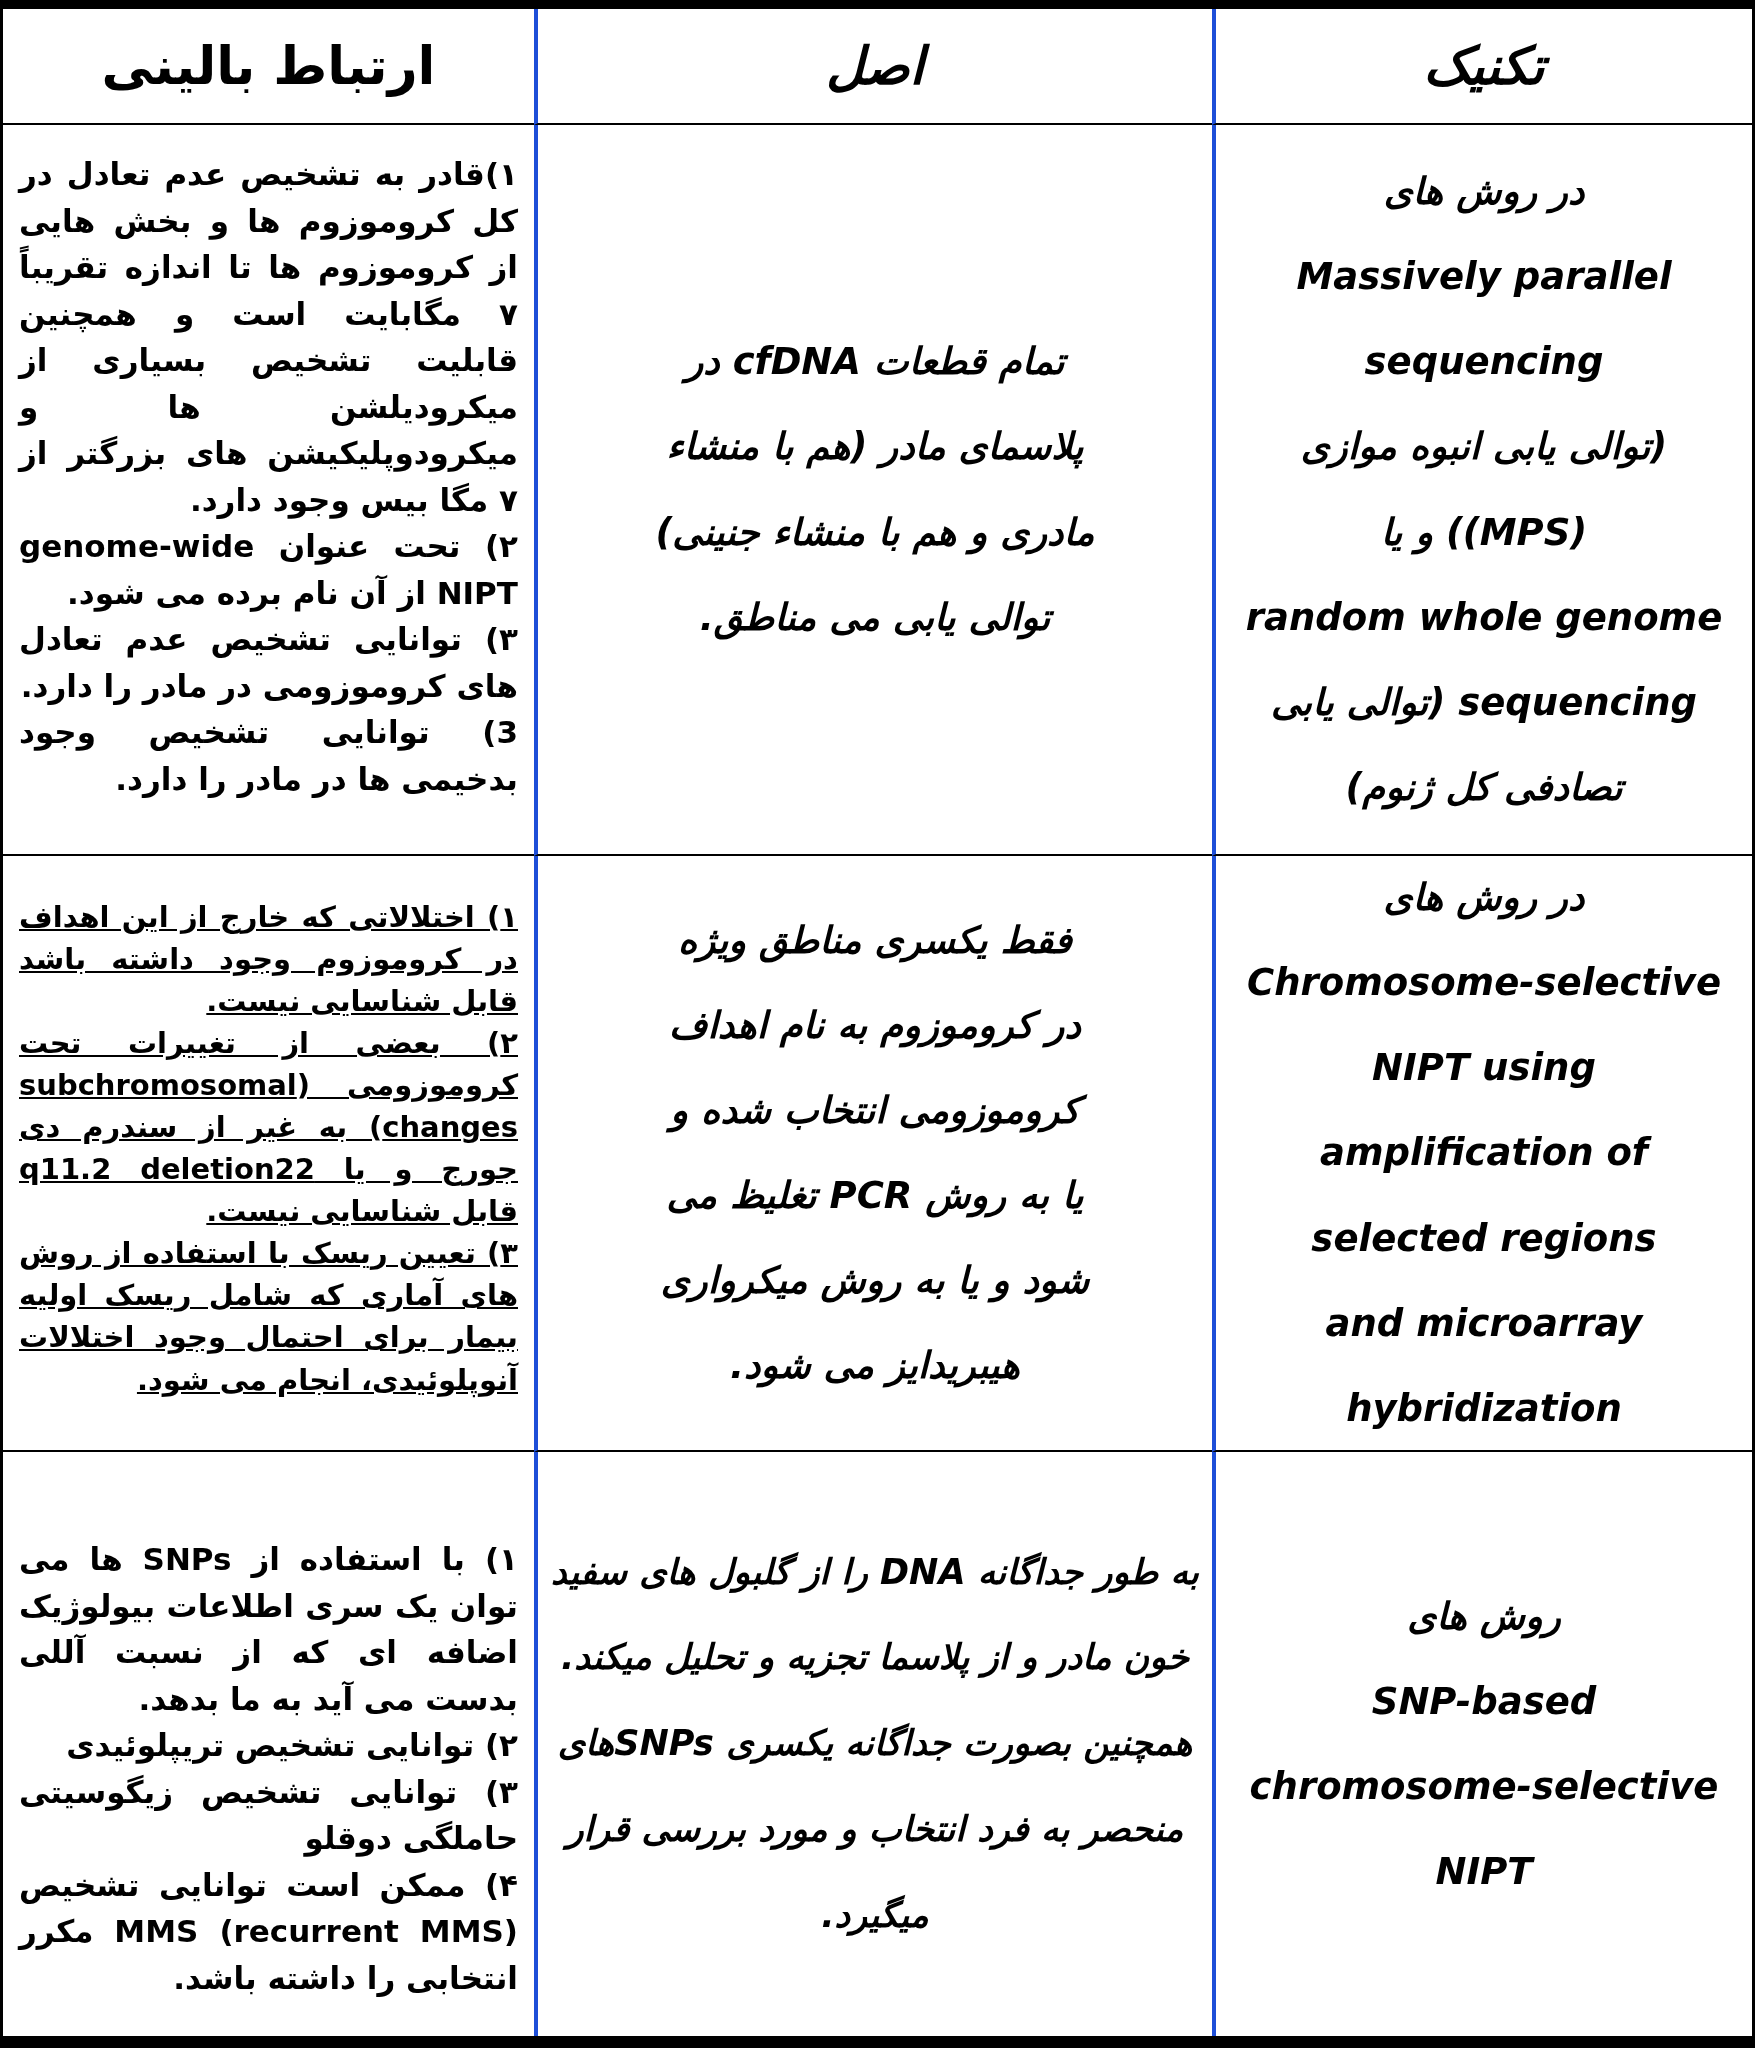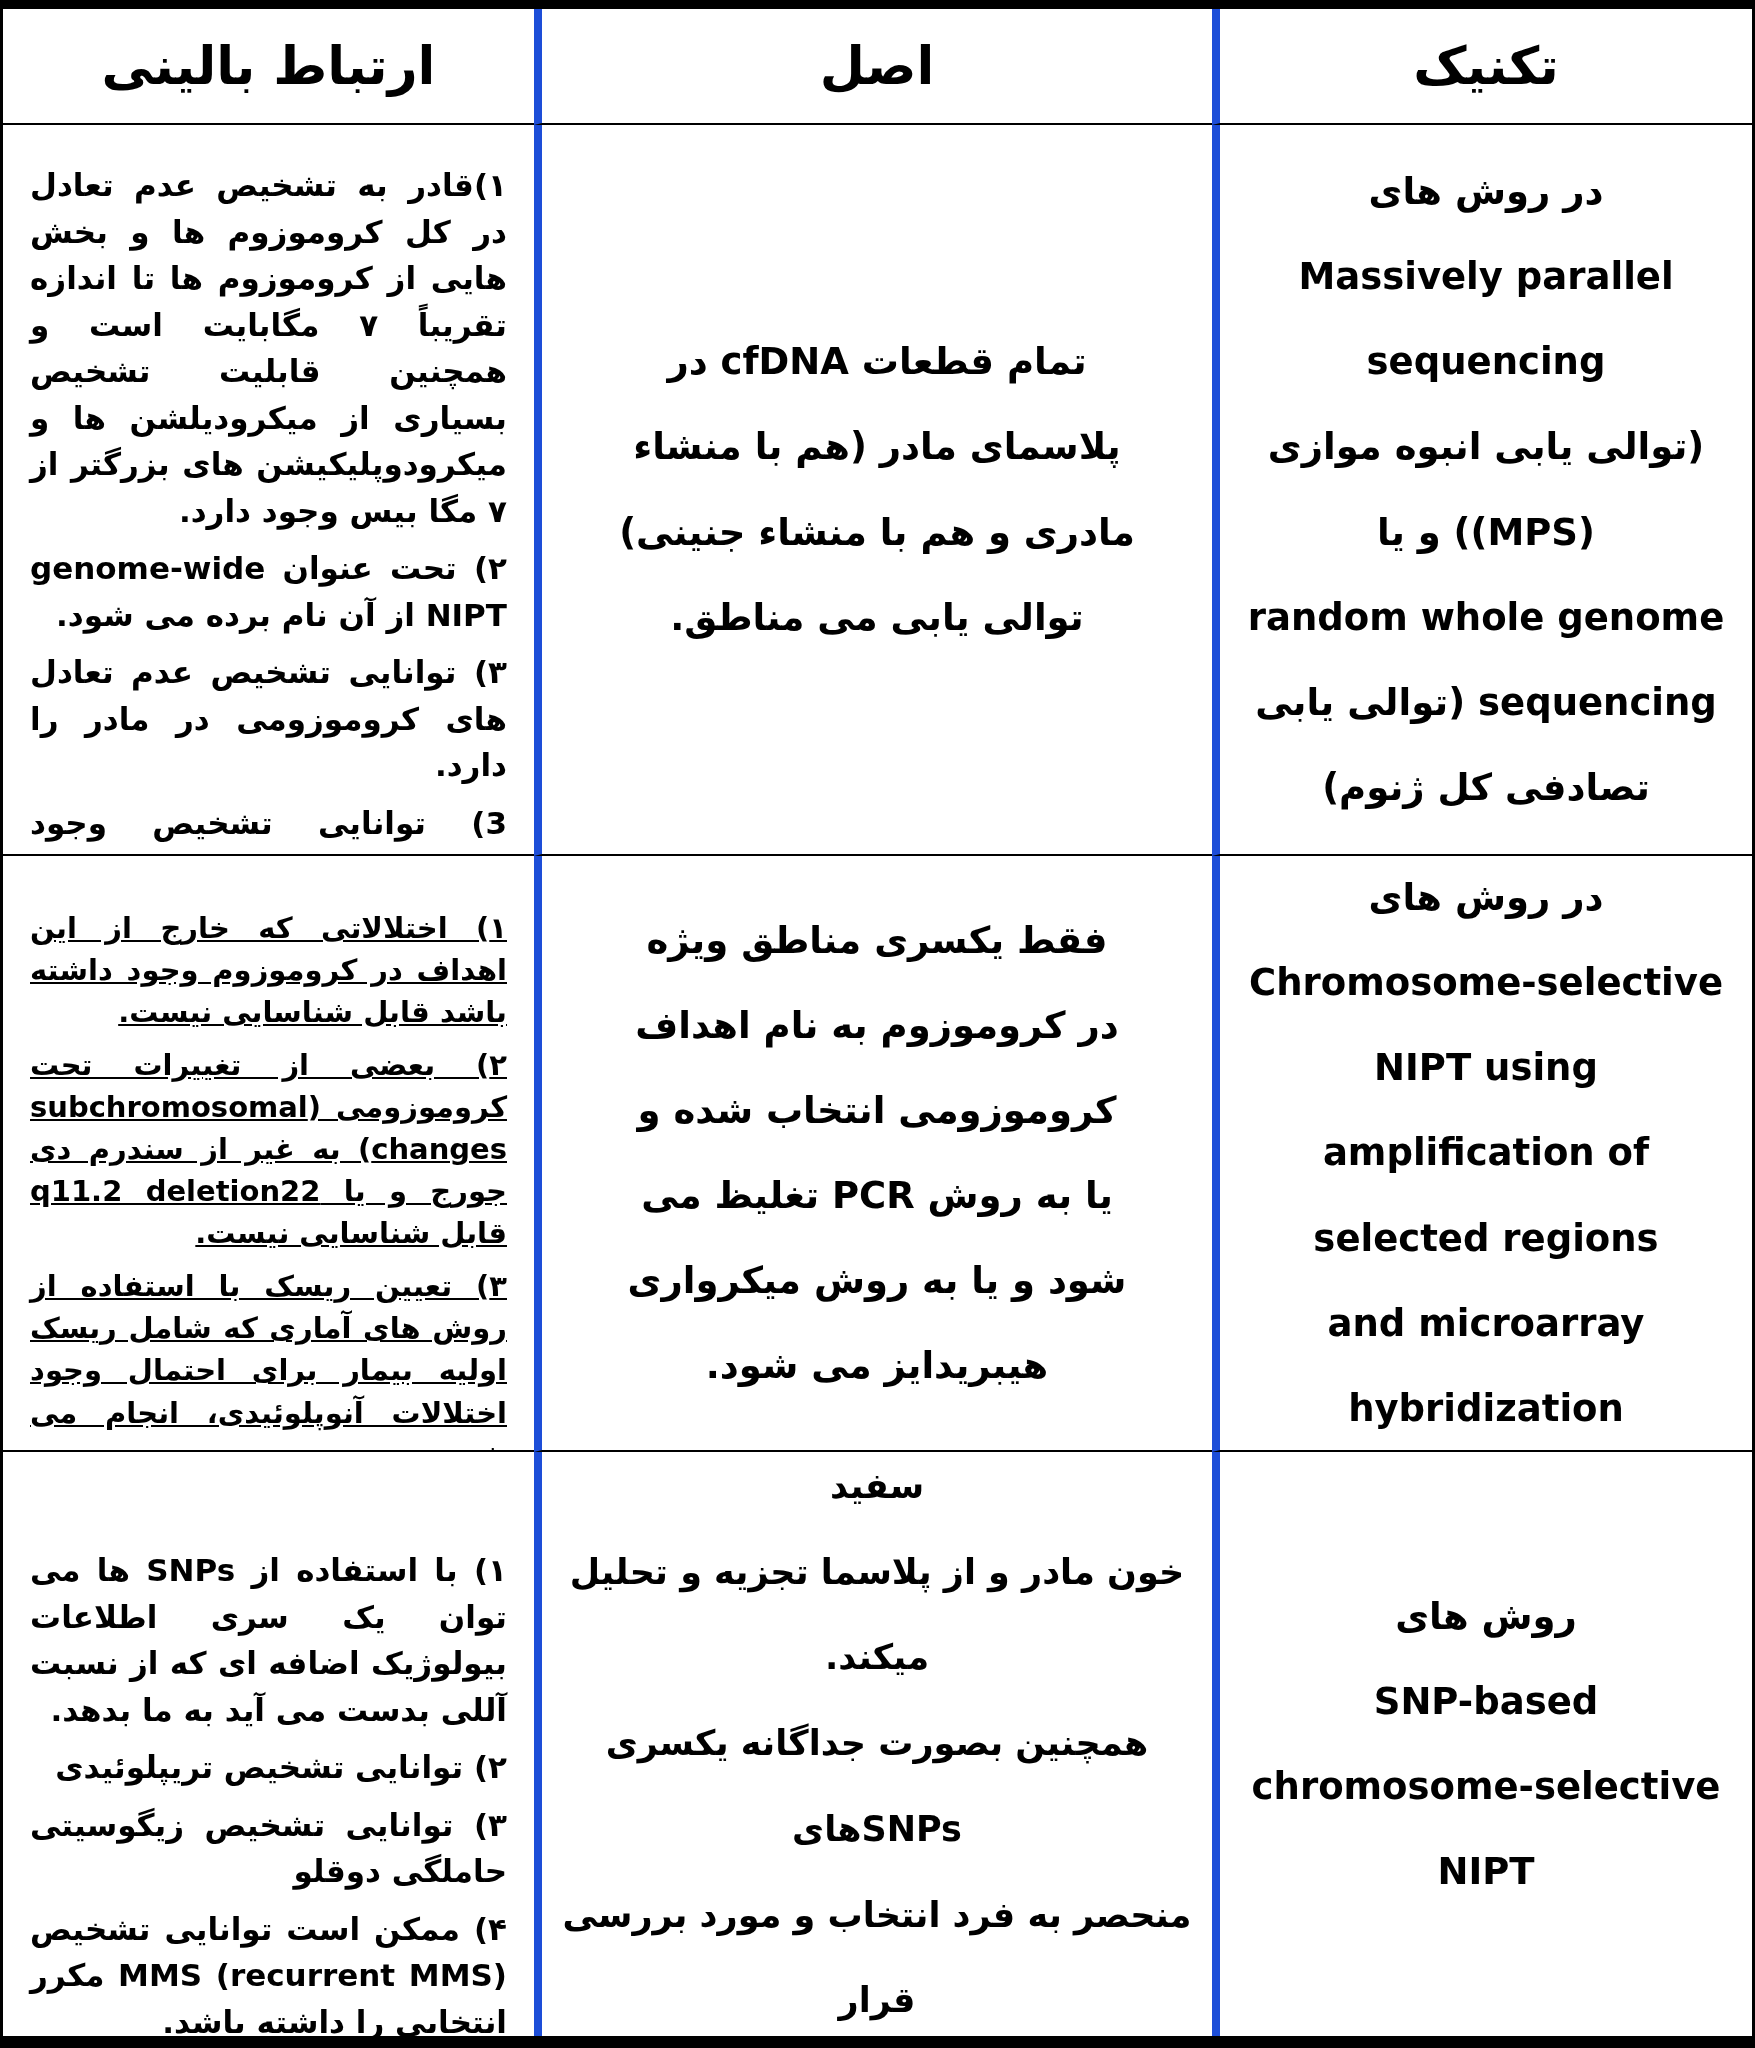--- a/index.html
+++ b/index.html
@@ -28,21 +28,21 @@
     border-left: 3px solid #000;
     display: grid;
     grid-template-columns: 540px 678px 1fr;
     grid-template-rows: 116px 731px 596px 1fr;
   }
   .cell {
     box-sizing: border-box;
     overflow: hidden;
   }
   
-  .col-tech, .col-prin { border-left: 8px solid #1d4ed8; }
+  .col-tech, .col-prin { border-left: 4px solid #1d4ed8; font-style: italic; }
   .cell { border-bottom: 2px solid #000; }
   .cell.last-row { border-bottom: none; }
 
   .header-cell {
     display: flex;
     align-items: center;
     justify-content: center;
     font-size: 52px;
     text-align: center;
   }
@@ -71,21 +71,21 @@
     line-height: 1.45;
     padding-top: 40px;
     text-decoration: underline;
   }
   .clinical-cell.r3 {
     font-size: 31px;
     line-height: 1.5;
     padding-top: 84px;
   }
   .clinical-cell p {
-    margin: 11px;
+    margin: 0;
   }
 </style>
 </head>
 <body>
 
 <div class="page">
   <div class="table">
 
     <div class="cell header-cell col-tech">تکنیک</div>
     <div class="cell header-cell col-prin">اصل</div>

